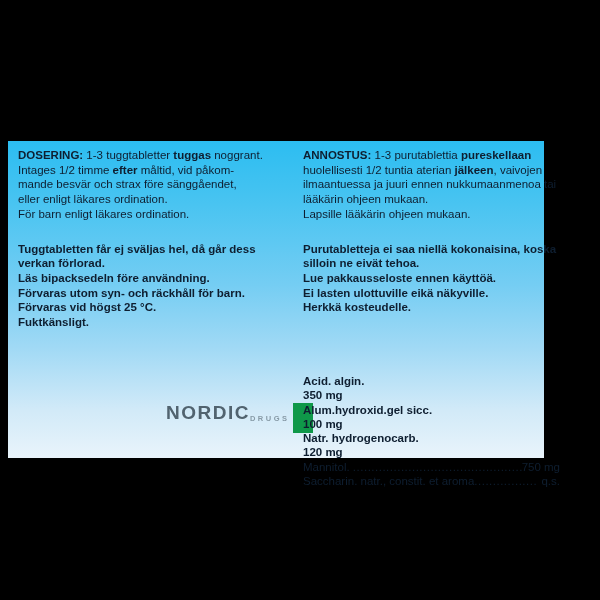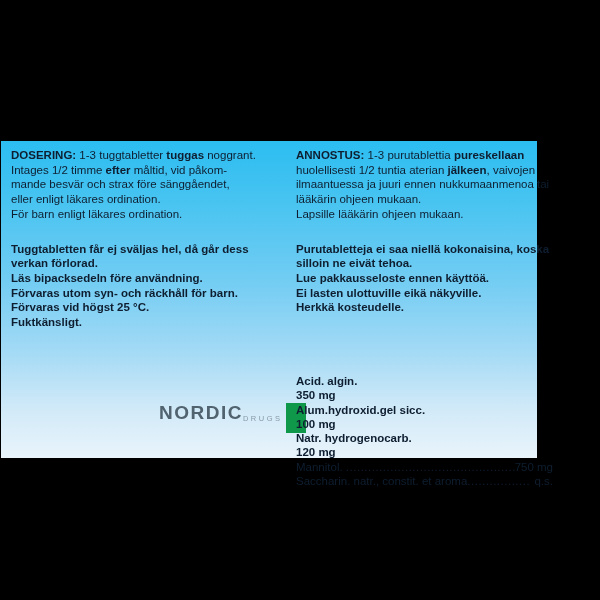--- a/index.html
+++ b/index.html
@@ -1,32 +1,32 @@
 <!DOCTYPE html>
 <html><head>
 <meta charset="utf-8">
 <style>
   html,body{margin:0;padding:0;background:#000;}
   .frame{position:relative;width:600px;height:600px;background:#000;overflow:hidden;
          font-family:"Liberation Sans",sans-serif;}
-  .label{position:absolute;left:1px;top:141px;width:536px;height:317px;color:#0e1e30;
+  .label{position:absolute;left:8px;top:141px;width:536px;height:317px;color:#0e1e30;
          background:linear-gradient(180deg,#2cbdf1 0%,#49c4f1 20%,#74cdf3 45%,#a0d9f5 65%,#d2eaf8 85%,#e9f4fb 100%);}
   .col{position:absolute;top:7px;font-size:11.5px;line-height:14.7px;}
   .col-sv{left:10px;width:282px;}
   .col-fi{left:295px;width:302px;}
   .par{margin:0;}
   .par + .par{margin-top:20px;}
   .ln{display:block;white-space:pre;}
   .par.allbold{font-weight:700;}
   b{font-weight:700;}
   .company{position:absolute;left:10px;top:256px;font-size:12.5px;line-height:17.5px;}
   .logo{position:absolute;left:158px;top:261px;display:flex;align-items:flex-start;}
   .logo-text{display:flex;flex-direction:row;align-items:flex-end;}
   .logo-name{font-size:19px;font-weight:700;letter-spacing:1.5px;color:#51636f;line-height:21px;}
-  .logo-sub{font-size:7.5px;font-weight:400;letter-spacing:2.5px;color:#879aa6;line-height:9px;margin-top:10px;}
+  .logo-sub{font-size:7.5px;font-weight:700;letter-spacing:2.5px;color:#879aa6;line-height:9px;margin-top:10px;}
   .logo-square{width:20px;height:30px;background:#0f9849;margin-left:3px;margin-top:1px;}
   .ing{position:absolute;left:295px;top:233px;width:257px;}
   .ing-row{display:flex;align-items:baseline;line-height:14.3px;font-size:11.5px;white-space:pre;}
   .ing-row.b{font-weight:700;flex-direction:column;}
   .leader{flex:1 1 0;min-width:0;overflow:hidden;white-space:nowrap;letter-spacing:0.5px;}
   .ing-val{white-space:pre;}
 </style>
 </head>
 <body>
 

